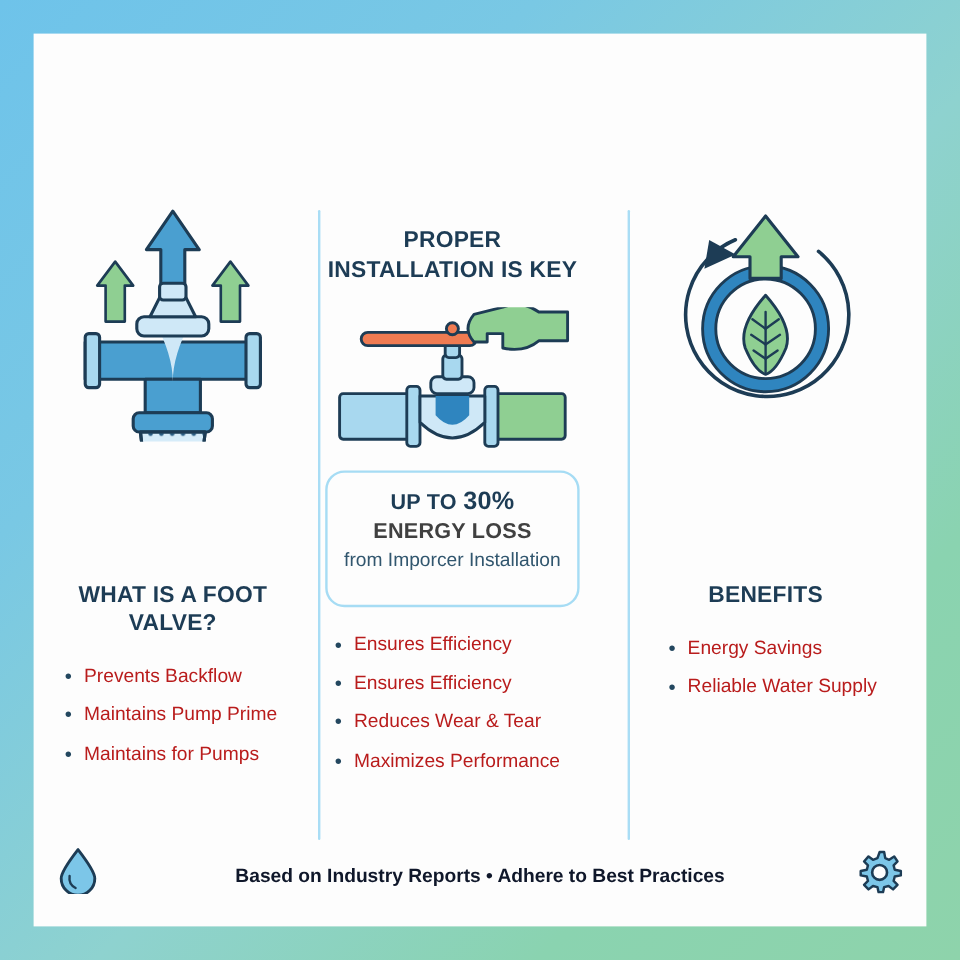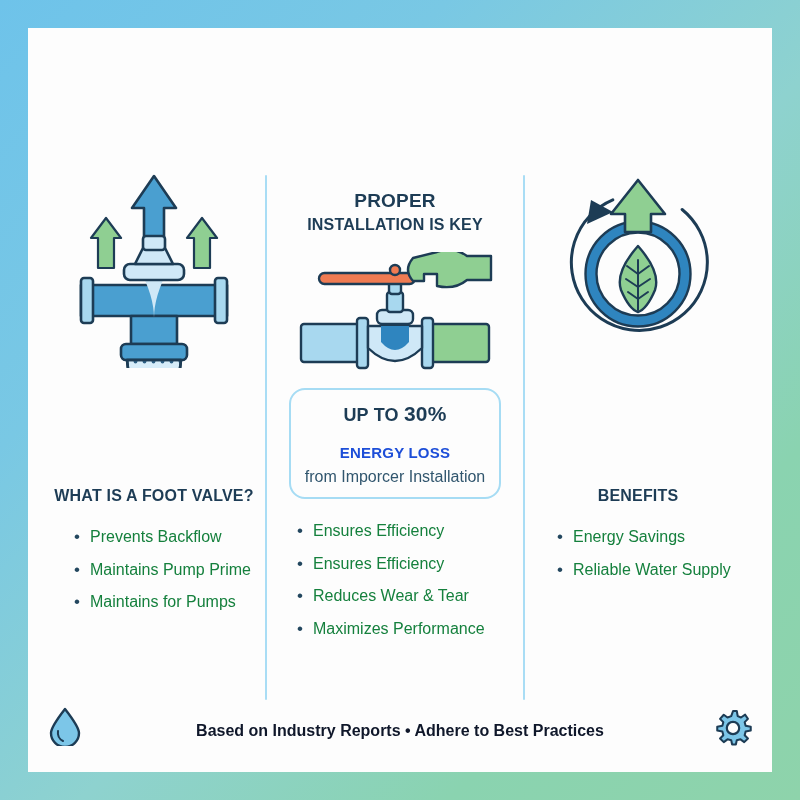--- a/index.html
+++ b/index.html
@@ -67,27 +67,27 @@
   }
   .divider.left-div  { left: 237px; }
   .divider.right-div { left: 495px; }
 
   
   .col {
     position: absolute;
     top: 140px;
     box-sizing: border-box;
   }
-  .col-left   { left: 0px;   width: 232px; padding-left: 20px; }
-  .col-center { left: 239px; width: 256px; }
+  .col-left   { left: 0px;   width: 232px; }
+  .col-center { left: 221px; width: 256px; }
   .col-right  { left: 497px; width: 226px; }
 
   .col-heading {
     color: #1d3c55;
-    font-size: 16px;
+    font-size: 19px;
     font-weight: bold;
     text-align: center;
     letter-spacing: 0.2px;
     line-height: 1.2;
     margin: 0;
   }
   .center-heading {
     font-size: 19px;
     margin-top: 22px;
   }
@@ -98,21 +98,21 @@
     text-align: center;
   }
 
   .bullets {
     list-style: none;
     margin: 0;
     padding: 0;
   }
   .bullets li {
     position: relative;
-    color: #15803d;
+    color: #b91c1c;
     font-size: 16px;
     line-height: 1.28;
     padding-left: 18px;
     margin-bottom: 12px;
   }
   .bullets li::before {
     content: "\2022";
     position: absolute;
     left: 2px;
     top: -1px;
@@ -120,40 +120,40 @@
     font-size: 17px;
   }
 
   
   .callout {
     box-sizing: border-box;
     border: 2px solid #a6dcf4;
     border-radius: 16px;
     background: #fdfdfd;
     text-align: center;
-    padding: 12px 10px 11px 10px;
+    padding: 12px 10px 26px 10px;
   }
   .callout-line1 {
     color: #1d3c55;
     font-size: 18px;
     font-weight: bold;
     line-height: 1.15;
     letter-spacing: 0.2px;
   }
   .callout-line1 .pct {
     font-size: 21px;
     font-weight: bold;
   }
   .callout-line2 {
-    color: #1d4ed8;
-    font-size: 15px;
+    color: #404040;
+    font-size: 18px;
     font-weight: bold;
     line-height: 1.2;
     letter-spacing: 0.2px;
-    margin-top: 18px;
+    margin-top: 2px;
   }
   .callout-sub {
     color: #31566e;
     font-size: 16px;
     font-weight: normal;
     margin-top: 5px;
     line-height: 1.2;
   }
 
   

